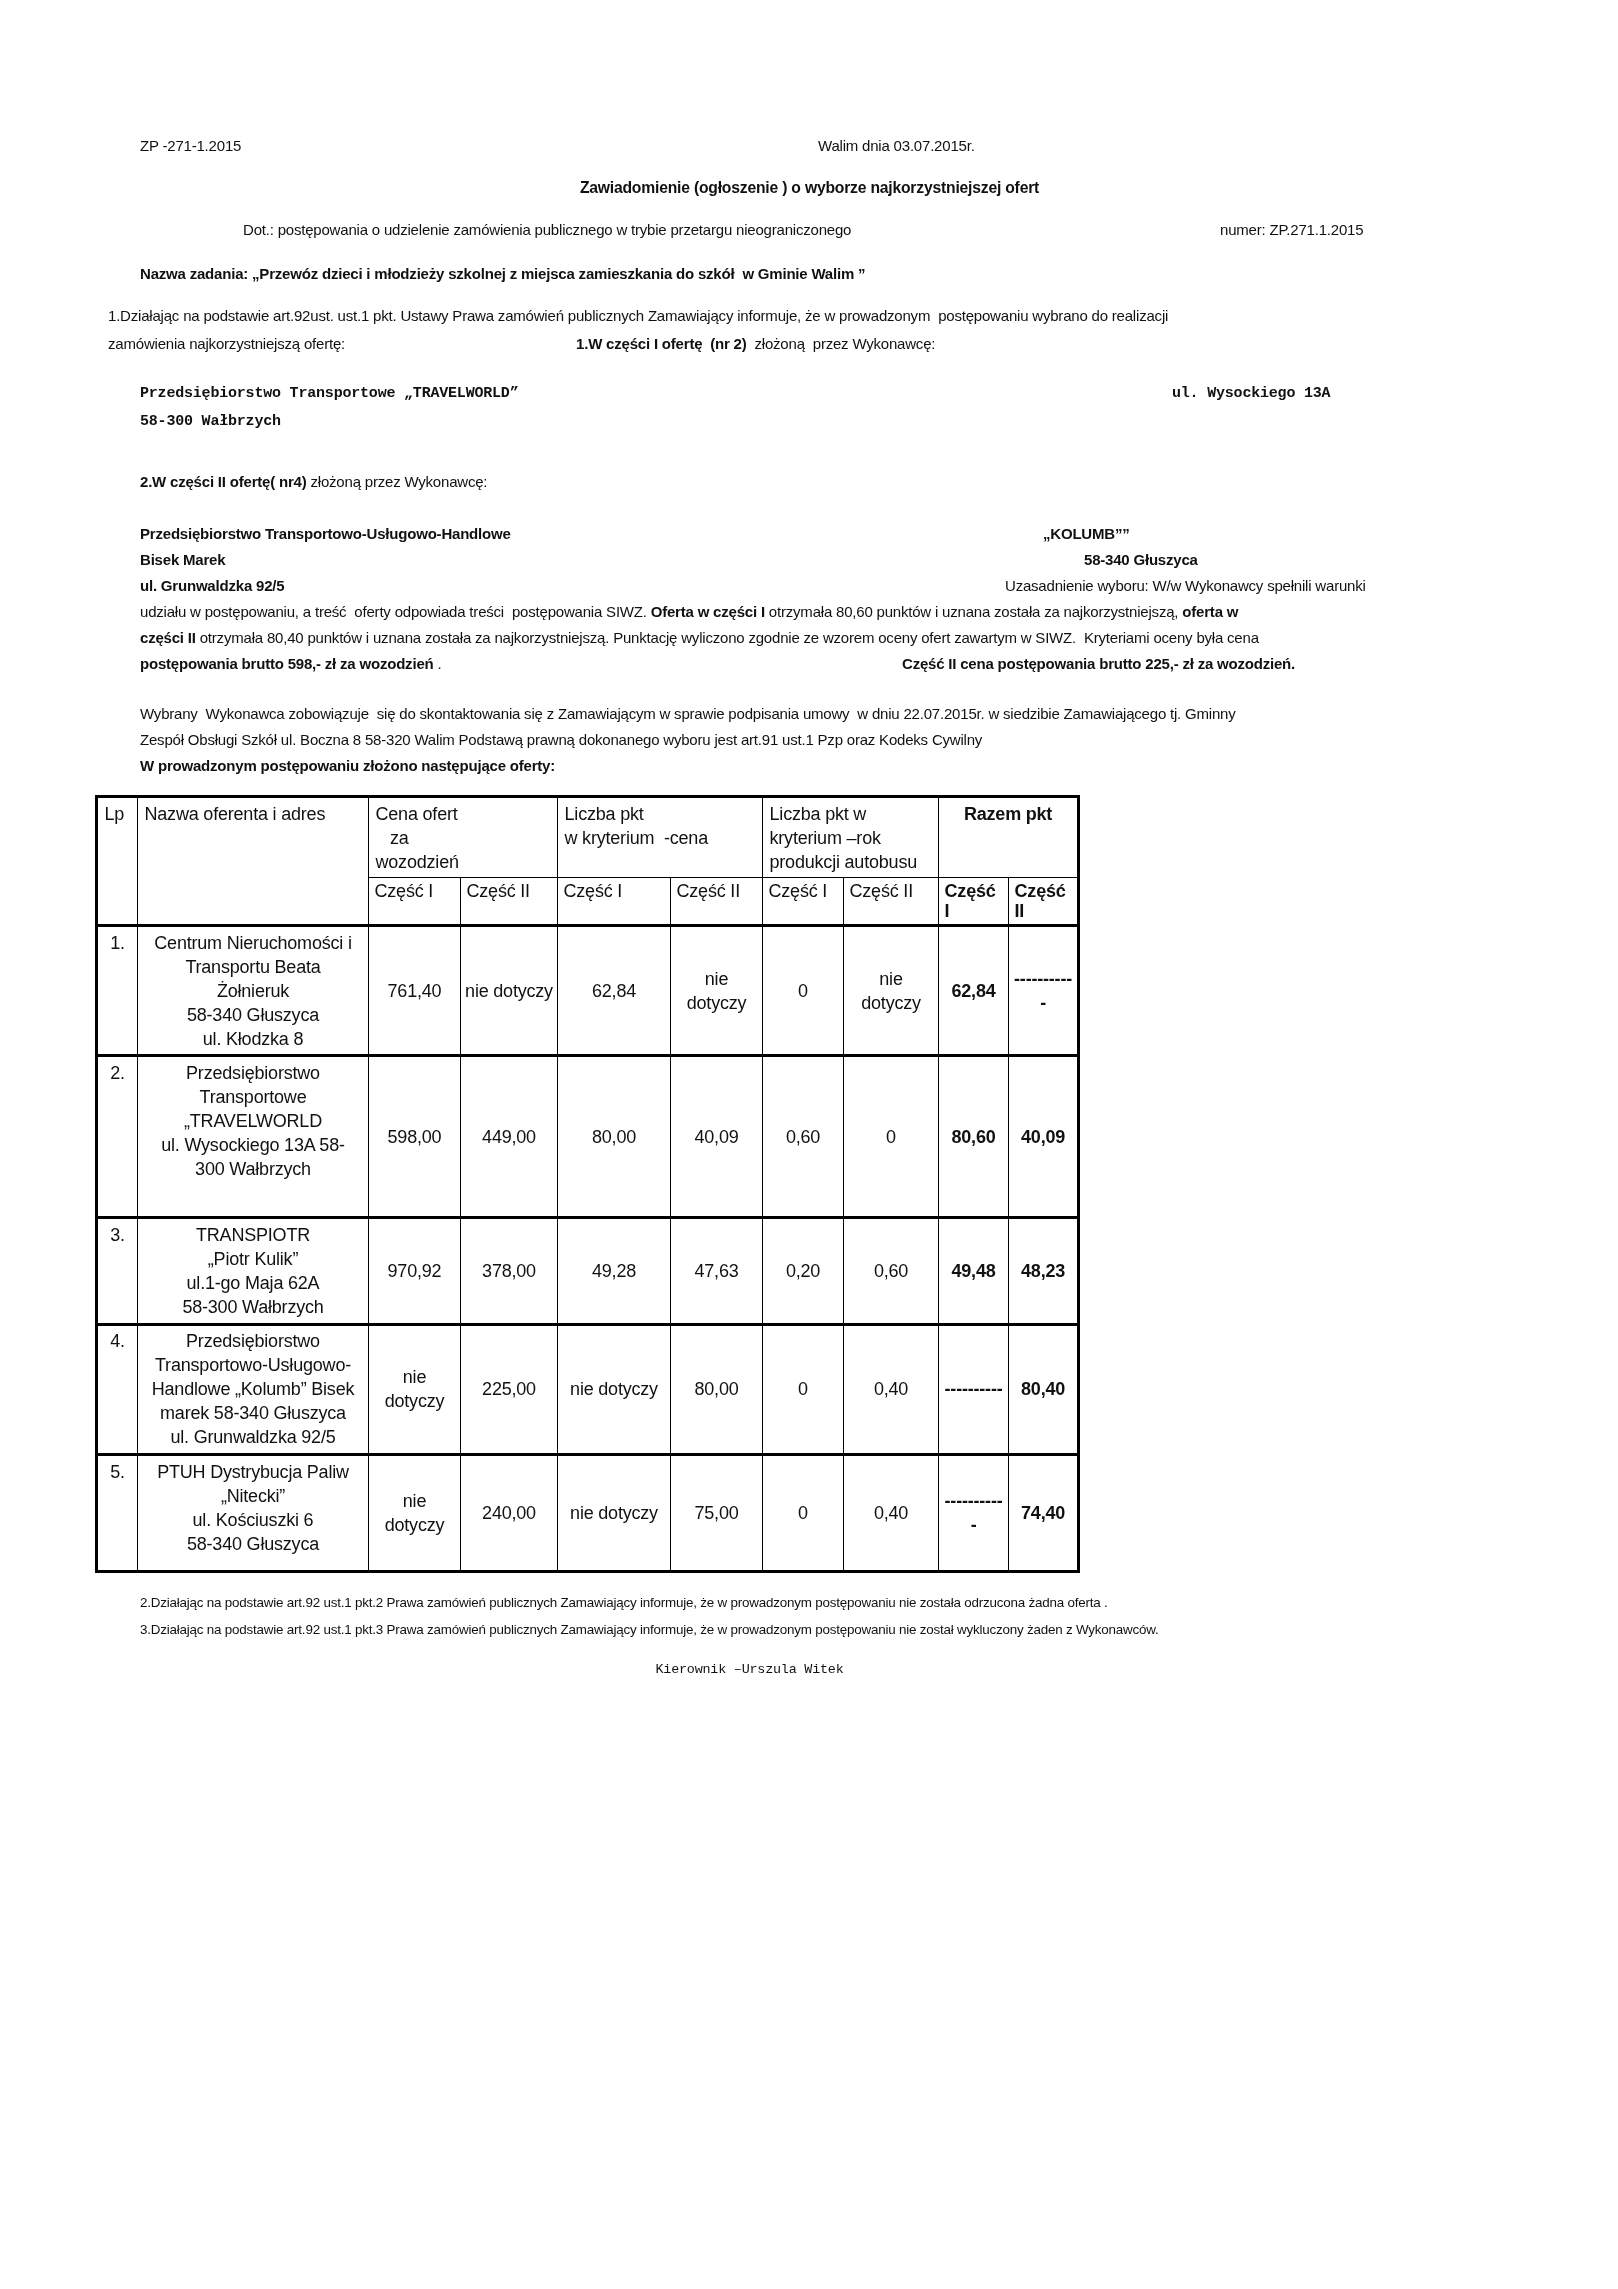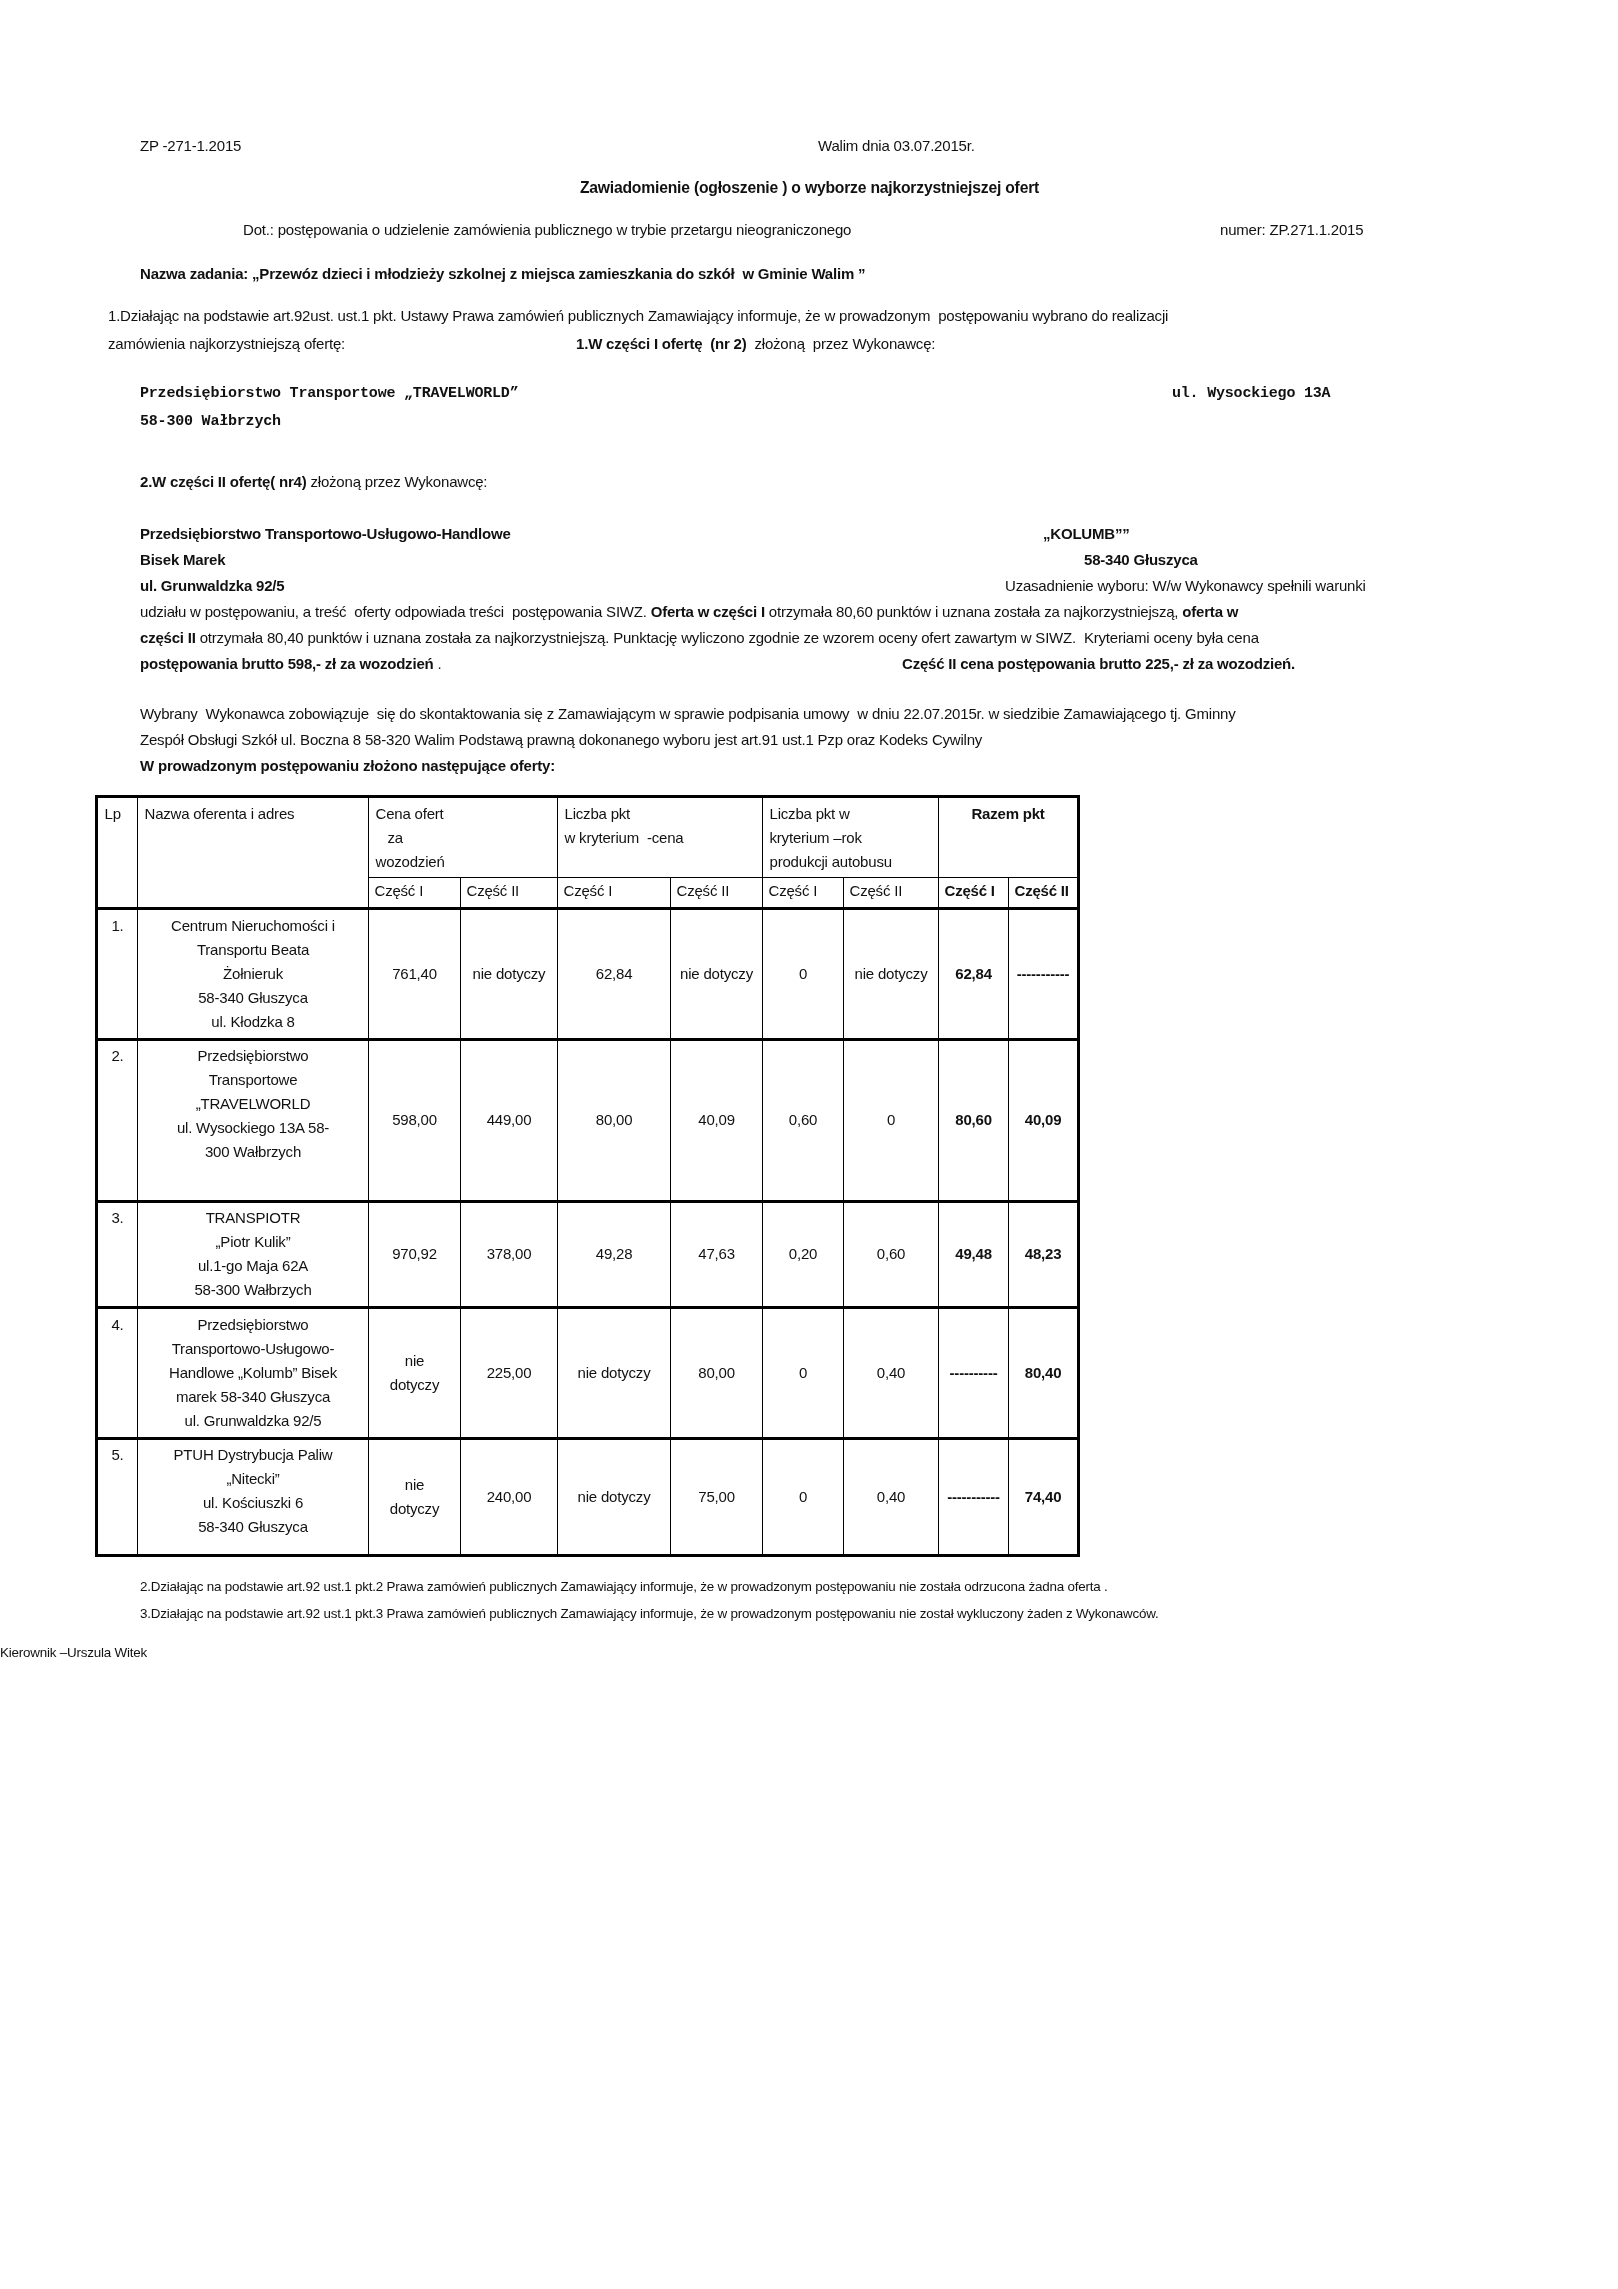--- a/index.html
+++ b/index.html
@@ -34,21 +34,21 @@
   .just .line { height:26px; }
 
   .contact { margin:24px 140px 16px; line-height:26px; }
 
   table.offers {
     margin:13px 0 16px 95px;
     width:982px;
     border-collapse:collapse;
     border:3.7px solid #000;
     table-layout:fixed;
-    font-size:15px;
+    font-size:18px;
   }
   table.offers th, table.offers td { border:1.8px solid #000; color:#111; }
   table.offers th {
     font-weight:normal; text-align:left; vertical-align:top;
     padding:3.7px 6.5px; white-space:pre-wrap; line-height:24px;
   }
   table.offers th.tot-head { font-weight:bold; text-align:center; }
   table.offers tr.h2 th { padding:2.8px 5.5px; line-height:20px; }
   table.offers tr.h2 th.b { font-weight:bold; }
   table.offers tr.h1 { height:74px; }
@@ -61,21 +61,21 @@
   table.offers td.lp { vertical-align:top; padding-top:3.7px; }
   table.offers td.name { text-align:center; vertical-align:top; padding:3.7px 6.5px; }
   table.offers td.tot { font-weight:bold; }
   tbody tr.r1 { height:122px; }
   tbody tr.r2 { height:162px; }
   tbody tr.r3 { height:102px; }
   tbody tr.r4 { height:113px; }
   tbody tr.r5 { height:117px; }
 
   .notes { margin:13px 140px 0; font-size:13.4px; line-height:27px; }
-  .sign { margin:18.5px 120px 0 0; text-align:left; font-size:13.4px; }
+  .sign { margin:18.5px 120px 0 0; text-align:center; font-size:13.4px;font-family:Liberation Mono, monospace; }
 </style>
 </head>
 <body>
 
 <div class="page">
 
   <div class="hdr-row">
     <span>ZP -271-1.2015</span>
     <span class="abs" style="left:678px">Walim dnia  03.07.2015r.</span>
   </div>

